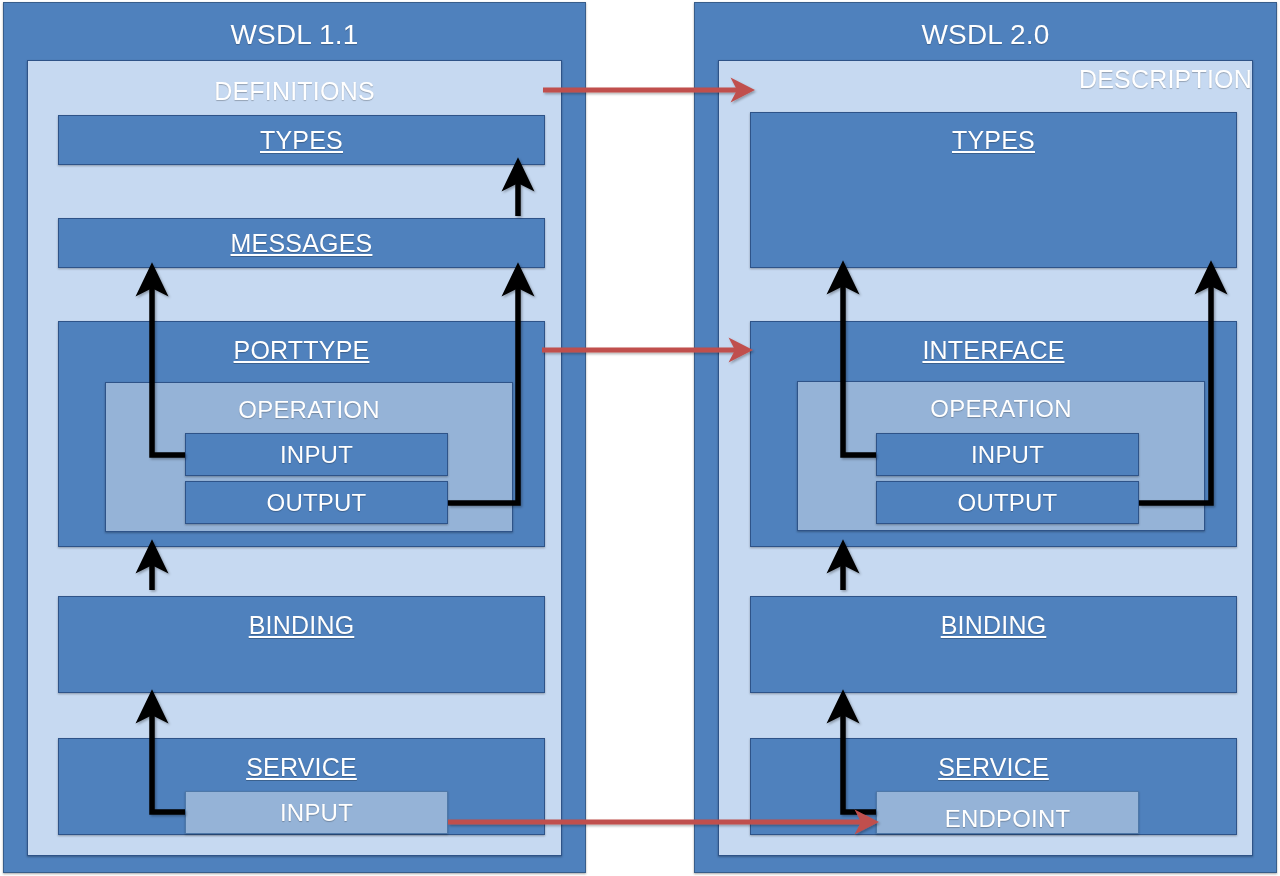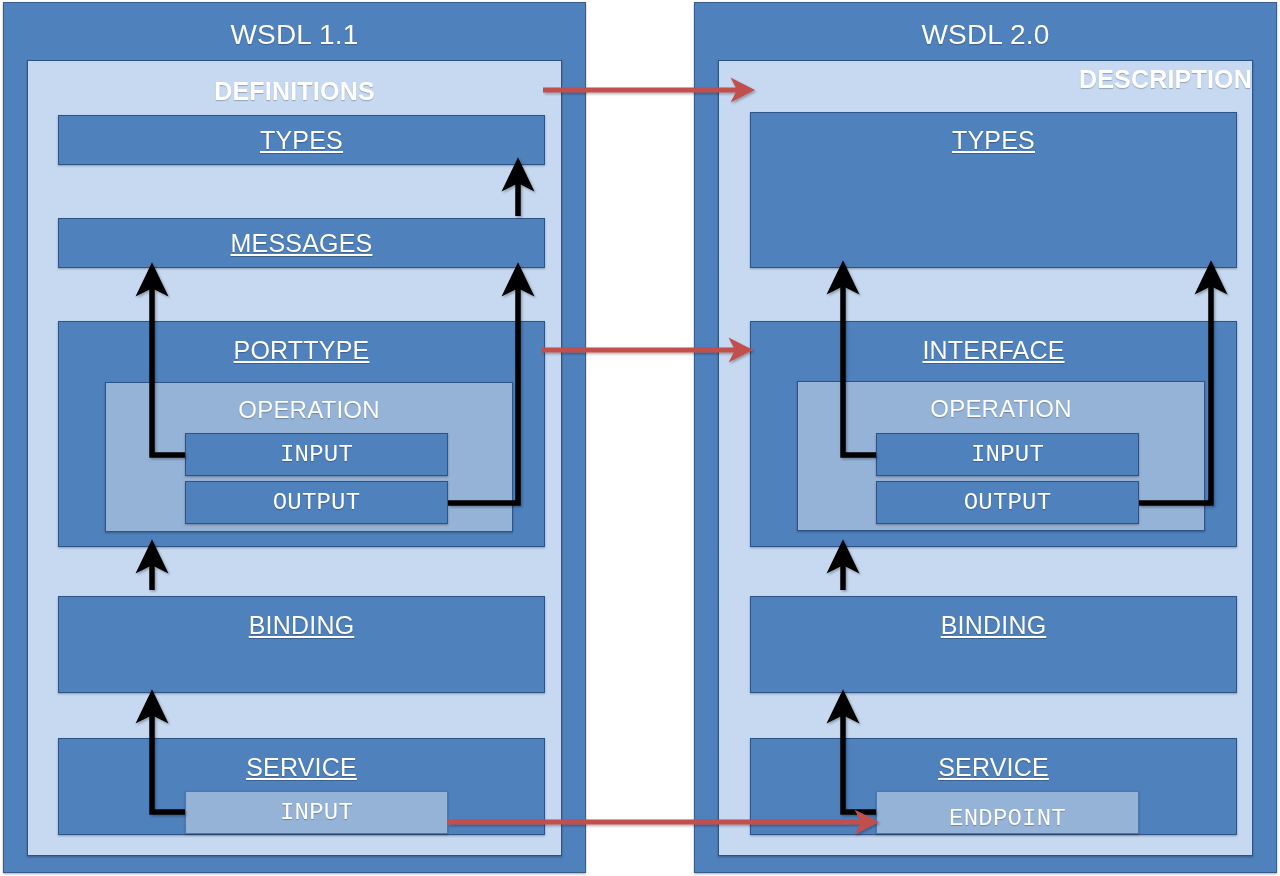--- a/index.html
+++ b/index.html
@@ -45,24 +45,24 @@
     position:absolute;left:0;right:0;
     text-align:center;
     color:#FFFFFF;
     font-weight:400;
     letter-spacing:.2px;
     text-shadow:0 1px 1px rgba(0,0,0,.25);
     white-space:nowrap;
     pointer-events:none;
   }
   .t-title{font-size:28px;}
-  .t-head{font-size:25px;font-weight:bold;}
+  .t-head{font-size:25px;}
   .t-box{font-size:25px;text-decoration:underline;}
   .t-sub{font-size:24px;}
-  .t-leaf{font-size:24px;font-family:Liberation Mono, monospace;}
+  .t-leaf{font-size:24px;}
 
   
   #wires{position:absolute;left:0;top:0;width:1280px;height:876px;pointer-events:none;}
 </style>
 </head>
 <body>
 
 <div id="stage">
 
   <div class="abs panel-outer" style="left:3px;top:2px;width:583px;height:871px;">

